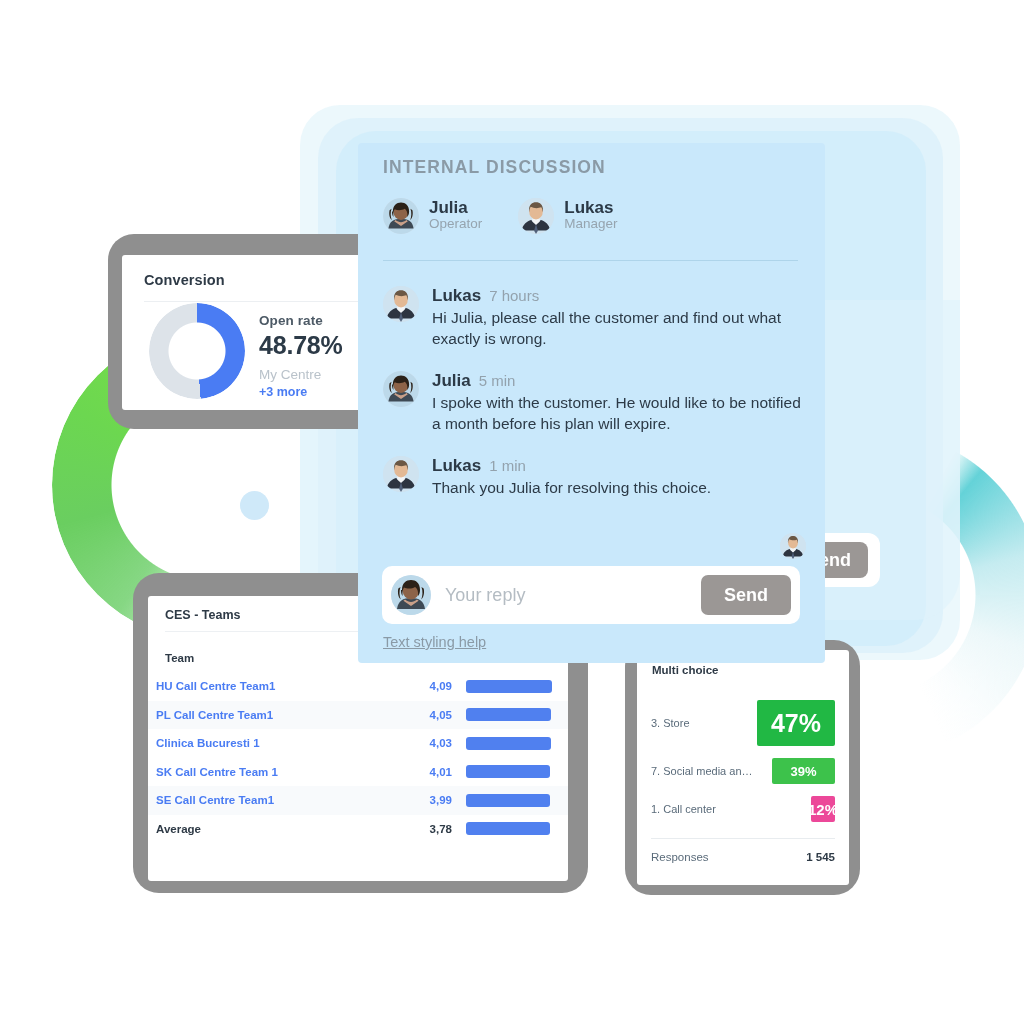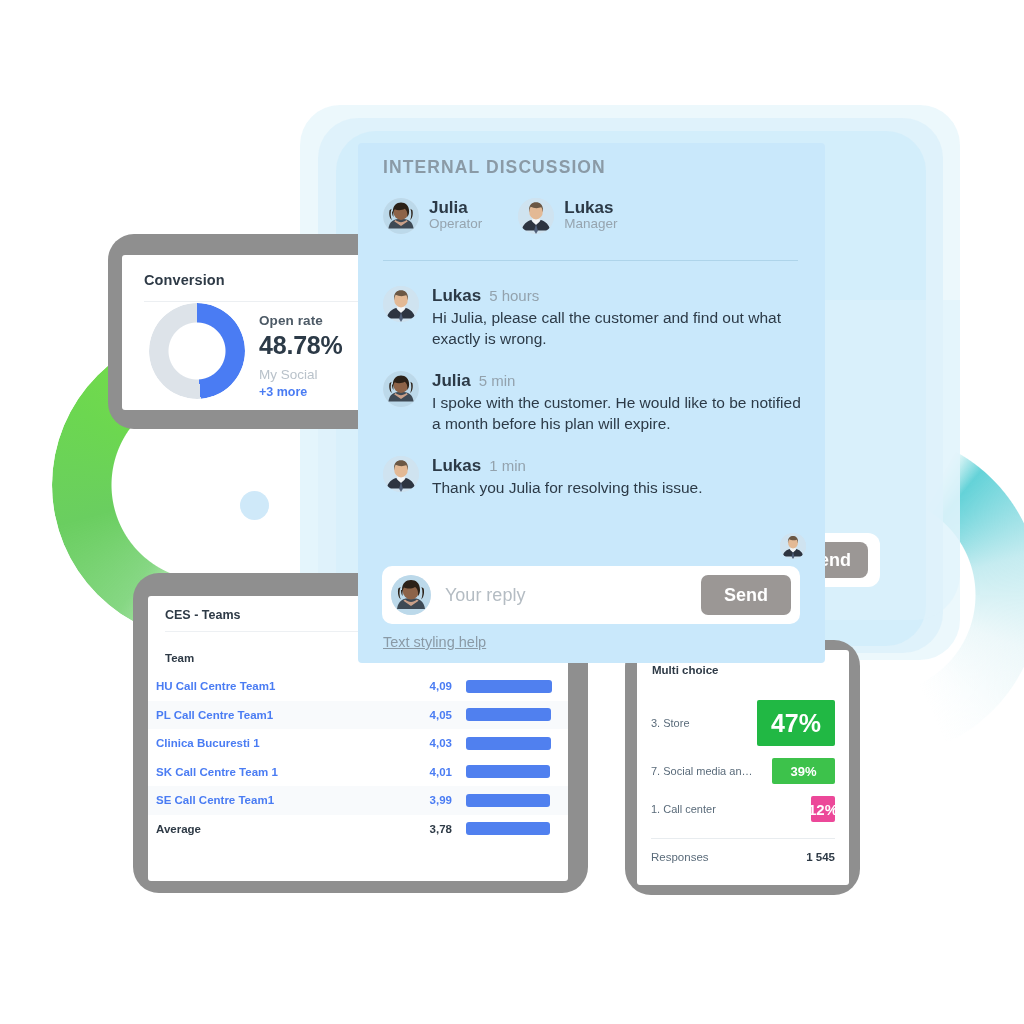--- a/index.html
+++ b/index.html
@@ -192,21 +192,21 @@
   <div class="bezel b-conv"></div>
   <div class="screen conv-screen">
     <div class="conv-title">Conversion</div>
     <div class="conv-rule"></div>
     <div class="donut-wrap">
       <div class="donut"></div>
     </div>
     <div class="conv-right">
       <div class="conv-label">Open rate</div>
       <div class="conv-value">48.78%</div>
-      <div class="conv-company">My Social</div>
+      <div class="conv-company">My Centre</div>
       <div class="conv-more">+3 more</div>
     </div>
   </div>
 
   <div class="bezel b-ces"></div>
   <div class="screen ces-screen">
     <div class="ces-title">CES - Teams</div>
     <div class="ces-rule"></div>
     <div class="ces-table">
       <div class="ces-head">
@@ -332,21 +332,21 @@
               <path d="M4 36c1.5-7 6-10 10.5-11.5L20 29l5.5-4.5C30 26 34.5 29 36 36z" fill="#2d3440"></path>
               <path d="M15.8 22.8h8.4v3.4L20 30l-4.2-3.8z" fill="#f2f5f7"></path>
               <path d="M20 29l-2.1 7.5L20 40l2.1-3.5z" fill="#51607a"></path>
               <ellipse cx="20" cy="15" rx="7.6" ry="8.8" fill="#e3b995"></ellipse>
               <path d="M12.2 13.5c0-6 3.4-8.8 7.8-8.8s7.8 2.8 7.8 8.8c0 .8-.1 1.5-.2 2.1-.5-2.6-1-4.3-1.8-5.2-3.4 1.4-8.6 1.2-11.6-.6-.9 1.1-1.5 3-1.8 5.8-.1-.6-.2-1.3-.2-2.1z" fill="#6b5744"></path>
             </svg>
           </div>
           <div class="mbody">
             <div class="mhead">
               <span class="mname">Lukas</span>
-              <span class="mtime">5 hours</span>
+              <span class="mtime">7 hours</span>
             </div>
             <div class="mtext">Hi Julia, please call the customer and find out what exactly is wrong.</div>
           </div>
         </div>
         <div class="msg">
           <div class="av" style="width: 36px; height: 36px;">
             <svg viewBox="0 0 40 40">
               <circle cx="20" cy="20" r="20" fill="#bcd9ea"></circle>
               <path d="M6 34c1-8 6-11 14-11s13 3 14 11z" fill="#3e4a55"></path>
               <ellipse cx="20" cy="15" rx="8.4" ry="9.4" fill="#8d6348"></ellipse>
@@ -372,21 +372,21 @@
               <path d="M20 29l-2.1 7.5L20 40l2.1-3.5z" fill="#51607a"></path>
               <ellipse cx="20" cy="15" rx="7.6" ry="8.8" fill="#e3b995"></ellipse>
               <path d="M12.2 13.5c0-6 3.4-8.8 7.8-8.8s7.8 2.8 7.8 8.8c0 .8-.1 1.5-.2 2.1-.5-2.6-1-4.3-1.8-5.2-3.4 1.4-8.6 1.2-11.6-.6-.9 1.1-1.5 3-1.8 5.8-.1-.6-.2-1.3-.2-2.1z" fill="#6b5744"></path>
             </svg>
           </div>
           <div class="mbody">
             <div class="mhead">
               <span class="mname">Lukas</span>
               <span class="mtime">1 min</span>
             </div>
-            <div class="mtext">Thank you Julia for resolving this issue.</div>
+            <div class="mtext">Thank you Julia for resolving this choice.</div>
           </div>
         </div>
       </div>
   </div>
 
   <div class="float-av av" style="width: 26px; height: 26px;">
       <svg viewBox="0 0 40 40">
         <circle cx="20" cy="20" r="20" fill="#cfe3f0"></circle>
         <path d="M4 36c1.5-7 6-10 10.5-11.5L20 29l5.5-4.5C30 26 34.5 29 36 36z" fill="#2d3440"></path>
         <path d="M15.8 22.8h8.4v3.4L20 30l-4.2-3.8z" fill="#f2f5f7"></path>

